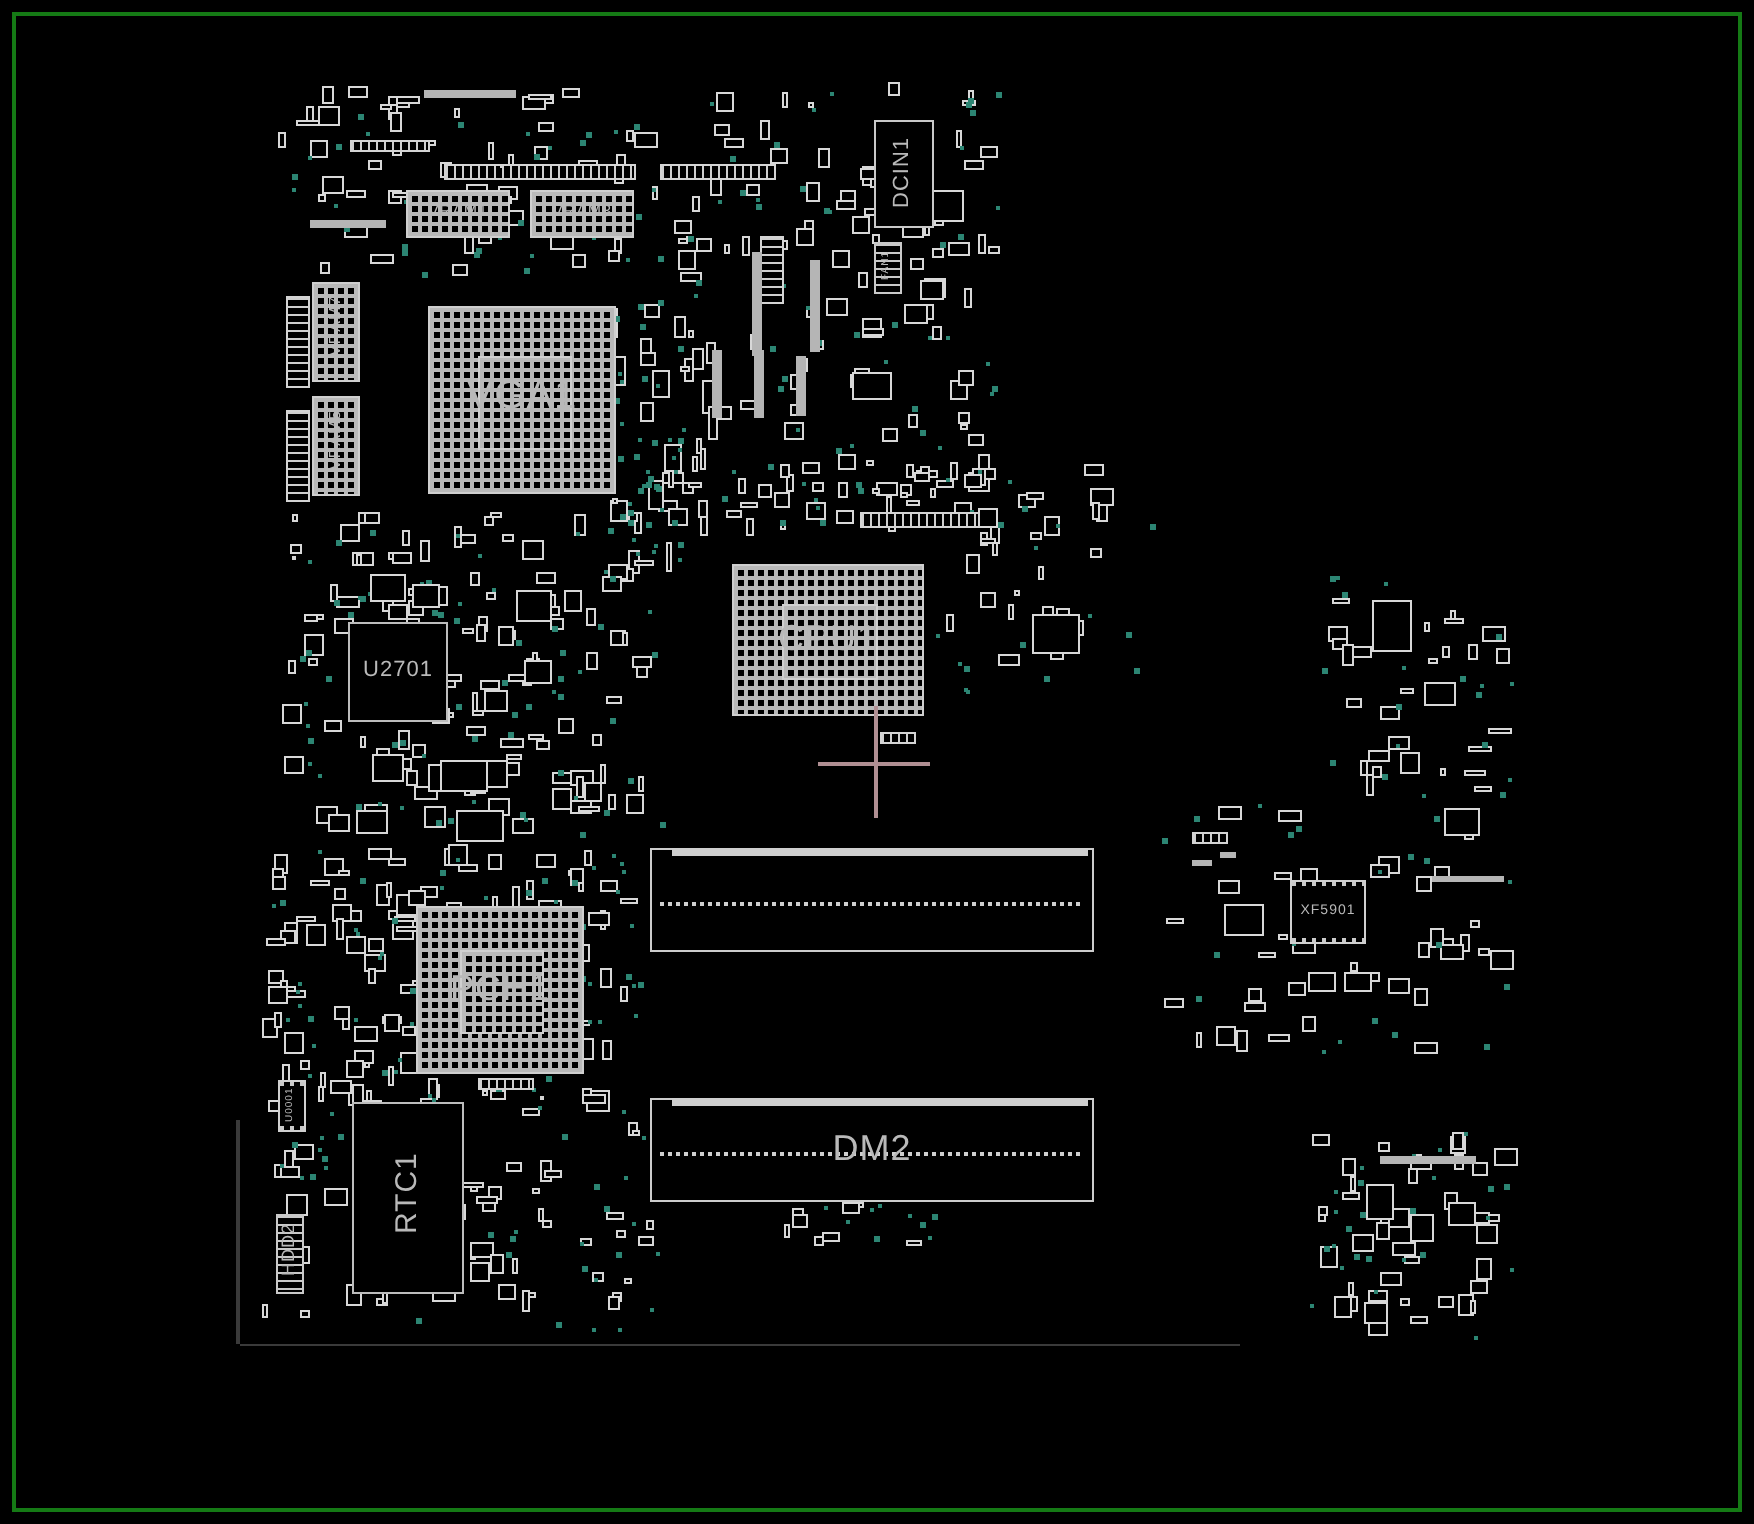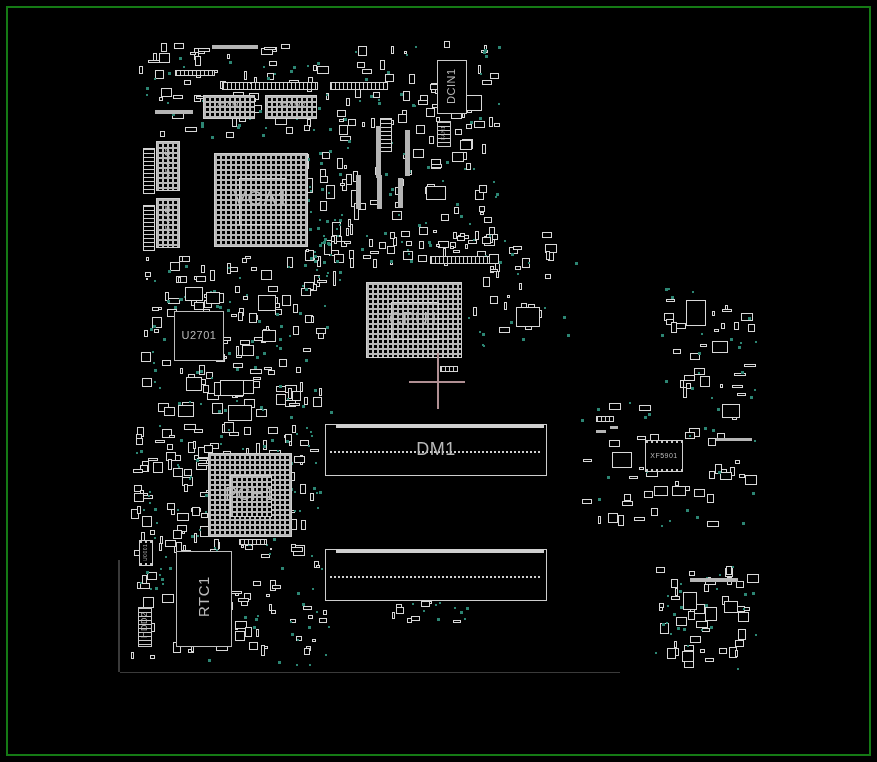--- a/index.html
+++ b/index.html
@@ -1206,26 +1206,26 @@
       <div class="lbl rot" style="font-size: 15px; line-height: 15px; left: 195.75px; top: 617px;">RTC1</div>
       <div class="connv" style="left: 138px; top: 607px; width: 14px; height: 40px; background: repeating-linear-gradient(rgb(201, 201, 201) 0px, rgb(201, 201, 201) 1px, rgb(0, 0, 0) 1px, rgb(0, 0, 0) 4px); border: 1px solid rgb(201, 201, 201);"></div>
       <div class="lbl rot" style="font-size: 9px; line-height: 9px; left: 140.05px; top: 637.8px;">HDD2</div>
       <div class="soic" style="left: 139px; top: 540px; width: 14px; height: 26px; box-shadow: rgb(0, 0, 0) 0px 0px 0px 0px; background: repeating-linear-gradient(to right, rgb(201, 201, 201) 0px, rgb(201, 201, 201) 2px, transparent 2px, transparent 5px) center top / 100% 2px no-repeat, repeating-linear-gradient(to right, rgb(201, 201, 201) 0px, rgb(201, 201, 201) 2px, transparent 2px, transparent 5px) center bottom / 100% 2px no-repeat, rgb(0, 0, 0);"></div>
       <div class="lbl rot" style="font-size: 5px; line-height: 5px; left: 143.25px; top: 560.5px;">U0001</div>
       <div class="dimm" style="left: 325px; top: 424px; width: 222px; height: 52px;">
         <div class="pins" style="top: 26px;"></div>
         <div class="key" style="left: 10px; width: 115px;"></div>
         <div class="key" style="left: 124px; right: 2px;"></div>
       </div>
-      <div class="lbl" style="font-size: 18px; line-height: 18px; left: 325px; top: 439.56px; width: 222px; text-align: center;">DM1</div>
       <div class="dimm" style="left: 325px; top: 549px; width: 222px; height: 52px;">
         <div class="pins" style="top: 26px;"></div>
         <div class="key" style="left: 10px; width: 115px;"></div>
         <div class="key" style="left: 124px; right: 2px;"></div>
       </div>
+      <div class="lbl" style="font-size: 18px; line-height: 18px; left: 325px; top: 564.56px; width: 222px; text-align: center;">DM2</div>
       <div class="soic" style="left: 645px; top: 440px; width: 38px; height: 32px; box-shadow: rgb(0, 0, 0) 0px 0px 0px 0px; background: repeating-linear-gradient(to right, rgb(201, 201, 201) 0px, rgb(201, 201, 201) 2px, transparent 2px, transparent 5px) center top / 100% 2px no-repeat, repeating-linear-gradient(to right, rgb(201, 201, 201) 0px, rgb(201, 201, 201) 2px, transparent 2px, transparent 5px) center bottom / 100% 2px no-repeat, rgb(0, 0, 0);"></div>
       <div class="lbl" style="font-size: 7px; line-height: 7px; left: 645px; top: 451.94px; width: 38px; text-align: center;">XF5901</div>
     </div>
 
   <div id="crosshair">
     <div class="h" style="left: 409px; top: 381px; width: 56px; background: rgb(176, 143, 147);"></div>
     <div class="v" style="left: 437px; top: 353px; height: 56px; background: rgb(176, 143, 147);"></div>
   </div>
 
   <div id="frame" style="border-color: rgb(21, 122, 21);"></div>

